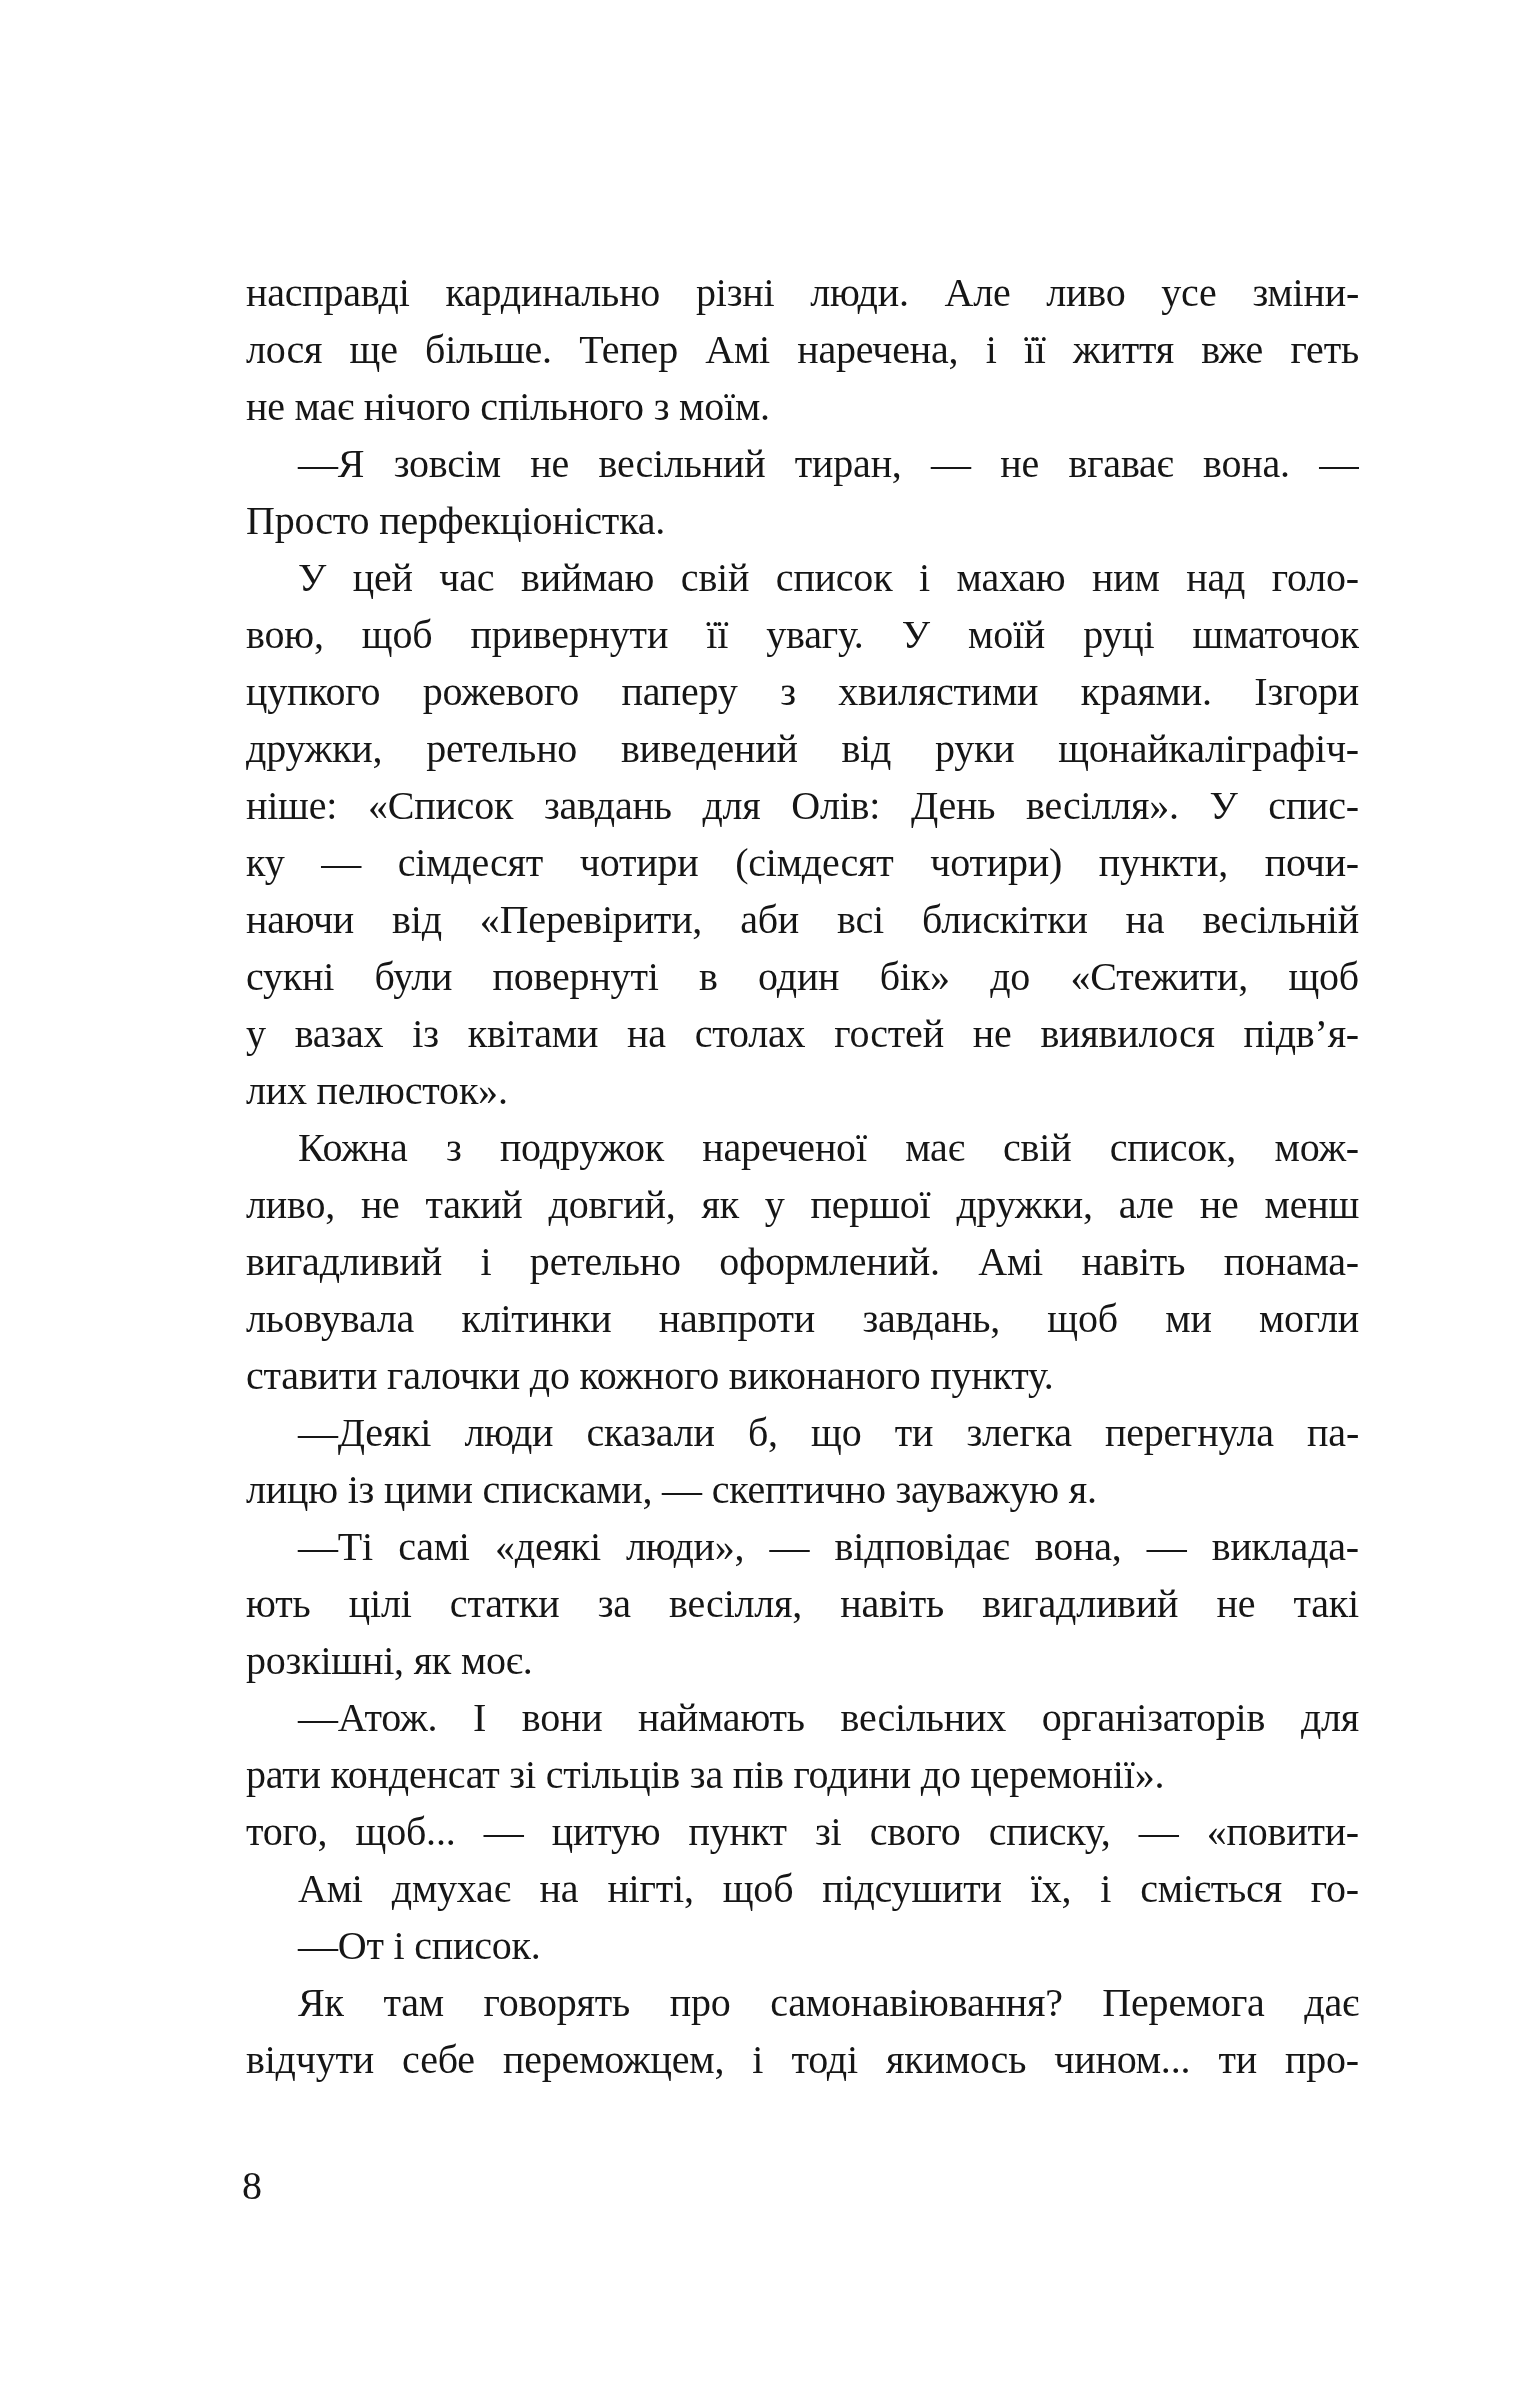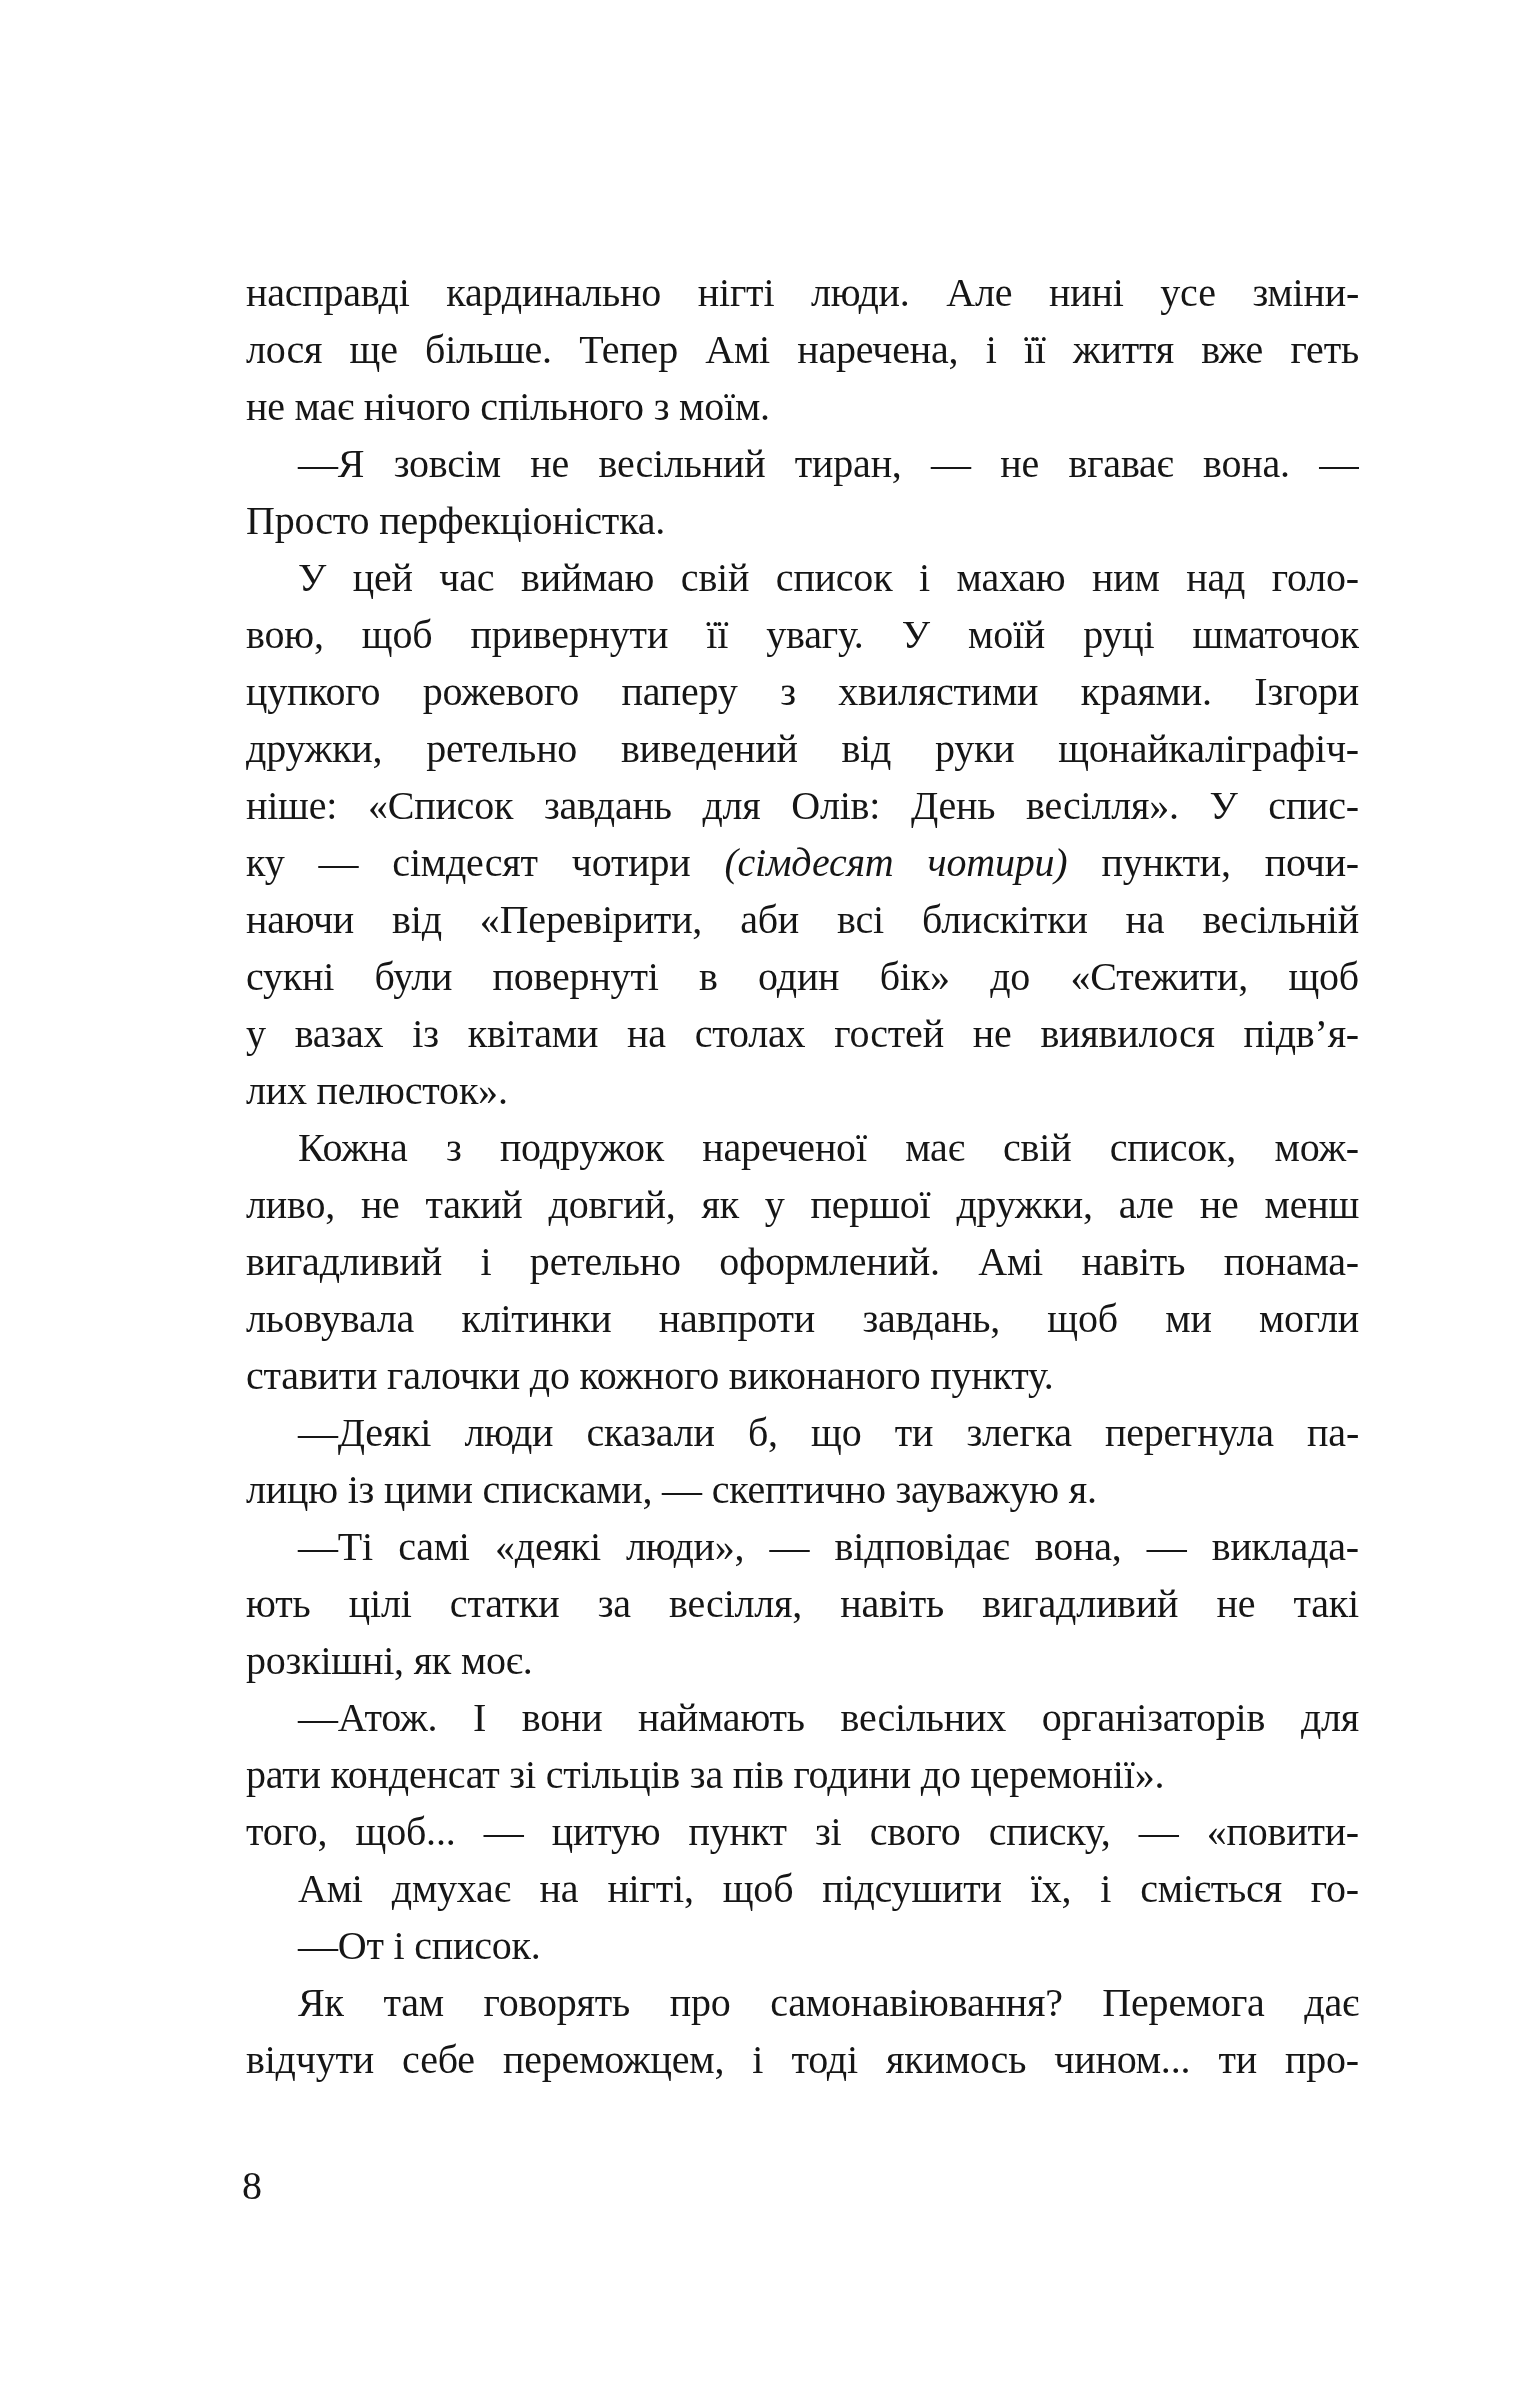--- a/index.html
+++ b/index.html
@@ -35,37 +35,36 @@
     white-space: normal;
   }
   .line.last {
     text-align: left;
     text-align-last: left;
   }
   .line.ind {
     text-indent: 52px;
   }
   .line .it {
-    font-style: italic;
   }
   .folio {
     position: absolute;
     left: 242px;
     top: 2157px;
     font-size: 40px;
     line-height: 57px;
     color: #161616;
   }
 </style>
 </head>
 <body>
 
 <div class="page" style="background: rgb(255, 255, 255); color: rgb(22, 22, 22);">
   <div class="textblock" id="textblock">
-      <div class="line"><span>насправді кардинально нігті люди. Але нині усе зміни-</span></div>
+      <div class="line"><span>насправді кардинально різні люди. Але ливо усе зміни-</span></div>
       <div class="line"><span>лося ще більше. Тепер Амі наречена, і її життя вже геть</span></div>
       <div class="line last"><span>не має нічого спільного з моїм.</span></div>
       <div class="line ind"><span>—Я зовсім не весільний тиран, — не вгаває вона. —</span></div>
       <div class="line last"><span>Просто перфекціоністка.</span></div>
       <div class="line ind"><span>У цей час виймаю свій список і махаю ним над голо-</span></div>
       <div class="line"><span>вою, щоб привернути її увагу. У моїй руці шматочок</span></div>
       <div class="line"><span>цупкого рожевого паперу з хвилястими краями. Ізгори</span></div>
       <div class="line"><span>дружки, ретельно виведений від руки щонайкаліграфіч-</span></div>
       <div class="line"><span>ніше: «Список завдань для Олів: День весілля». У спис-</span></div>
       <div class="line"><span>ку — сімдесят чотири </span><span class="it">(сімдесят чотири)</span><span> пункти, почи-</span></div>

